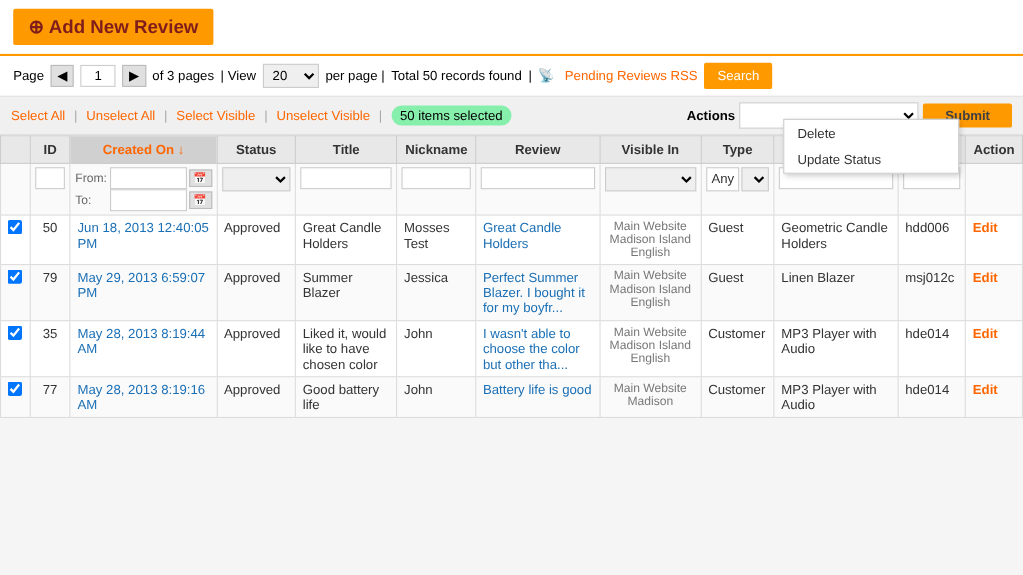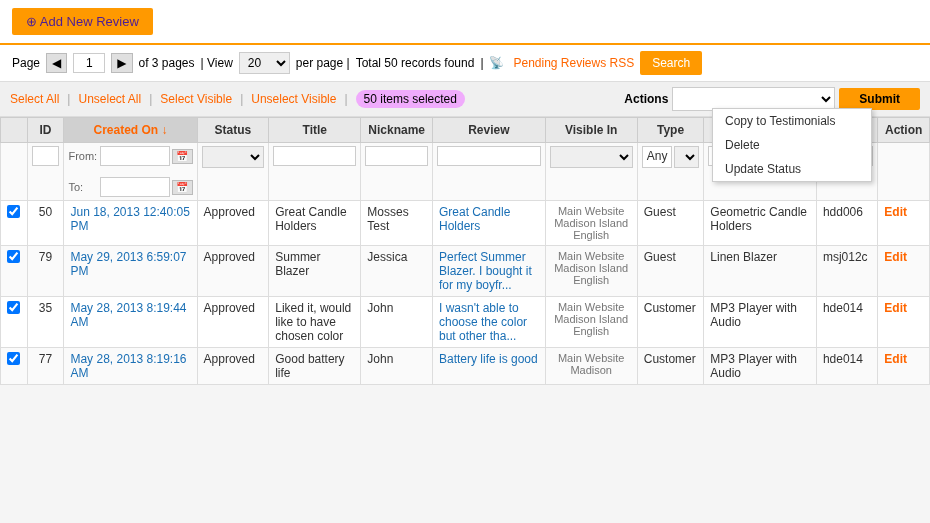--- a/index.html
+++ b/index.html
@@ -14,25 +14,25 @@
       justify-content: space-between;
       padding: 8px 12px;
     }
     .page-title {
       color: #f60;
       font-size: 18px;
       font-weight: bold;
     }
     .add-new-btn {
       background: #f90;
-      color: #4c1d95;
+      color: #7f1d1d;
       border: none;
       padding: 6px 14px;
-      font-size: 13px;
-      font-weight: normal;
+      font-size: 17px;
+      font-weight: bold;
       cursor: pointer;
       border-radius: 2px;
     }
     .add-new-btn:before { content: '⊕ '; }
 
     
     .pagination-bar {
       background: #fff;
       display: flex;
       align-items: center;
@@ -80,32 +80,32 @@
     .actions-bar {
       background: #f0f0f0;
       display: flex;
       align-items: center;
       padding: 5px 10px;
       border-bottom: 1px solid #ddd;
       gap: 4px;
     }
     .actions-bar a { color: #f60; text-decoration: none; cursor: pointer; }
     .pipe { color: #aaa; margin: 0 4px; }
-    .selected-count { background: #f0abfc; padding: 2px 8px; border-radius: 10px; }
+    .selected-count { background: #86efac; padding: 2px 8px; border-radius: 10px; }
     .actions-label { margin-left: auto; font-weight: bold; }
     .actions-select {
       border: 1px solid #ccc;
       padding: 3px 24px 3px 6px;
       min-width: 150px;
       background: #fff;
       appearance: auto;
     }
     .submit-btn {
       background: #f90;
-      color: #000000;
+      color: #404040;
       border: none;
       padding: 4px 20px;
       cursor: pointer;
       border-radius: 2px;
       font-weight: bold;
     }
 
     
     table {
       width: 100%;
@@ -142,21 +142,21 @@
     .filter-row input[type=text] {
       width: 100%;
       border: 1px solid #ccc;
       padding: 2px 4px;
     }
     .filter-row select {
       width: 100%;
       border: 1px solid #ccc;
       padding: 2px;
     }
-    .date-filter { display: flex; flex-direction: column; gap: 11px; }
+    .date-filter { display: flex; flex-direction: column; gap: 0; }
     .date-filter-row { display: flex; align-items: center; gap: 2px; }
     .date-filter-row label { width: 30px; font-size: 11px; color: #666; }
     .date-filter-row input { flex: 1; border: 1px solid #ccc; padding: 2px; }
     .cal-icon { background: #e0e0e0; border: 1px solid #bbb; padding: 1px 3px; cursor: pointer; font-size: 10px; }
     .any-select { display: flex; gap: 2px; }
     .any-label { background: #fff; border: 1px solid #ccc; padding: 2px 4px; }
 
     .edit-link { color: #f60; text-decoration: none; font-weight: bold; }
     .visible-in { color: #777; text-align: center; font-size: 11px; }
 
@@ -237,21 +237,20 @@
   <select class="actions-select">
     <option value=""></option>
     <option value="copy">Copy to Testimonials</option>
     <option value="delete">Delete</option>
     <option value="status">Update Status</option>
   </select>
   <button class="submit-btn">Submit</button>
 </div>
 
 <div class="dropdown-overlay">
-  <div class="dd-item">Copy to Testimonials</div>
   <div class="dd-item">Delete</div>
   <div class="dd-item">Update Status</div>
 </div>
 
 <table>
   <thead>
     <tr>
       <th class="checkbox-cell"></th>
       <th class="col-id">ID</th>
       <th class="col-created sorted">

